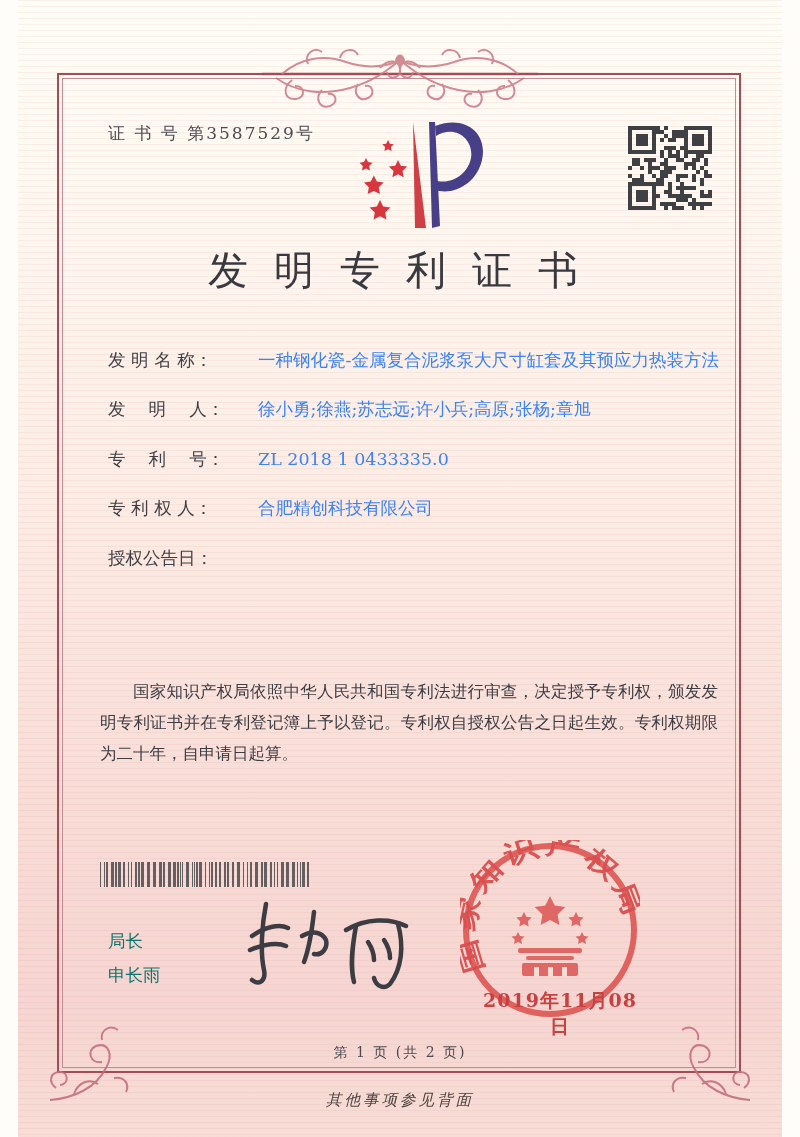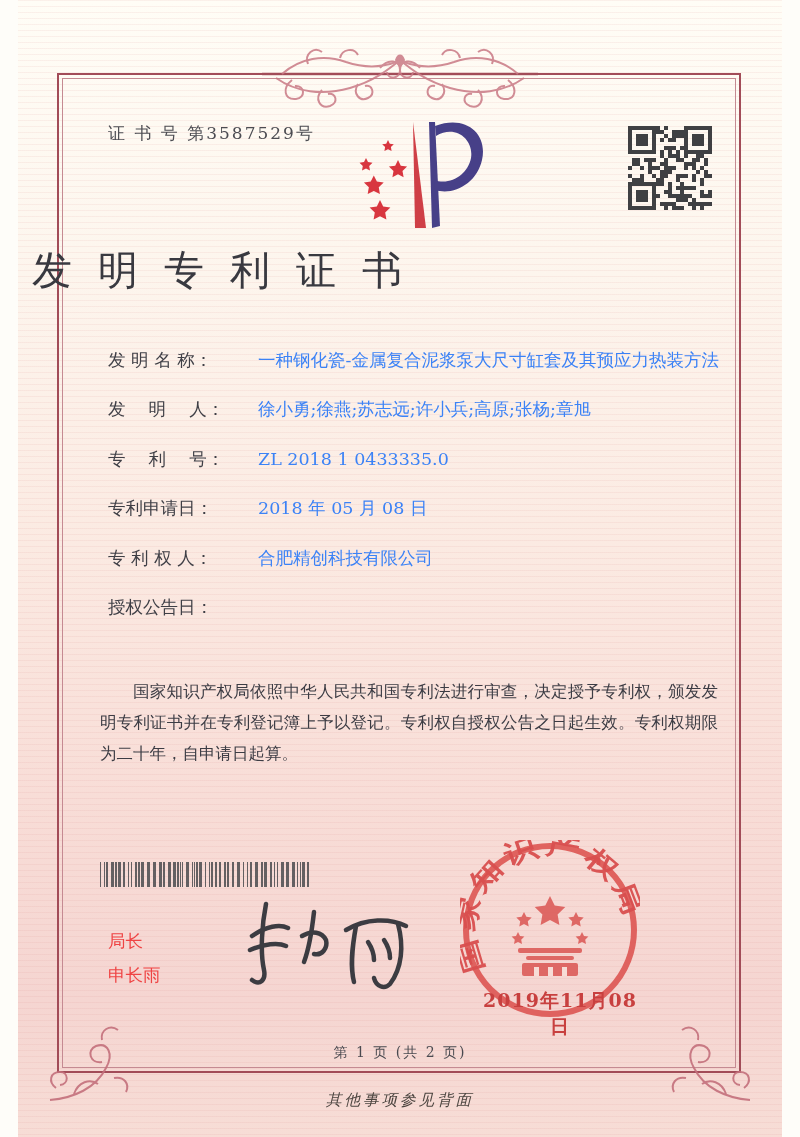--- a/index.html
+++ b/index.html
@@ -21,38 +21,38 @@
     border:2px solid #a24c58;
   }
   .frame-inner{
     position:absolute;left:3px;top:3px;right:3px;bottom:3px;
     border:1px solid #c58a92;
   }
   .cert-no{position:absolute;left:108px;top:122px;font-size:17px;letter-spacing:2px;color:#4c4c52;}
   .qr{position:absolute;left:628px;top:126px;width:84px;height:84px;}
   .logo{position:absolute;left:336px;top:116px;width:150px;height:120px;}
   .title{
-    position:absolute;left:0;top:243px;width:100%;
-    font-size:40px;color:#393940;letter-spacing:26px;padding-left:32px;box-sizing:border-box;
+    position:absolute;left:0;top:243px;width:100%;text-align:center;
+    font-size:40px;color:#393940;letter-spacing:26px;padding-left:12px;box-sizing:border-box;
     font-weight:500;
   }
   .fields{position:absolute;left:108px;top:348px;width:616px;font-size:17.5px;}
   .frow{display:flex;margin-bottom:24px;line-height:1.45;}
   .flabel{flex:0 0 150px;white-space:nowrap;color:#3f3f46;}
   .fvalue{flex:1;white-space:pre-line;color:#3b82f6;}
   .grant-row{display:flex;}
   .grant-row .pair{display:flex;}
   .grant-row .pair.second{margin-left:46px;}
   .paras{
     position:absolute;left:100px;top:676px;width:618px;
     font-size:16.5px;line-height:1.88;color:#3c3c44;text-align:justify;
   }
   .paras p{margin:0;text-indent:2em;}
   .barcode{position:absolute;left:100px;top:861px;width:212px;height:27px;}
-  .director{position:absolute;left:108px;top:924px;font-size:17.5px;color:#ef4444;line-height:1.95;}
+  .director{position:absolute;left:108px;top:924px;font-size:17.5px;color:#0f766e;line-height:1.95;}
   .signature{position:absolute;left:222px;top:890px;width:200px;height:105px;}
   .seal{position:absolute;left:460px;top:840px;width:180px;height:180px;}
   .seal-date{
     position:absolute;left:478px;top:988px;width:164px;text-align:center;
     font-size:19px;color:#c8403f;letter-spacing:1px;font-weight:bold;
   }
   .page-num{position:absolute;left:0;top:1044px;width:100%;text-align:center;font-size:14px;color:#4a4a50;letter-spacing:2px;}
   .footer-note{position:absolute;left:0;top:1090px;width:100%;text-align:center;font-size:15.5px;color:#4c4540;letter-spacing:3px;font-style:italic;}
   .flourish-top{position:absolute;left:262px;top:34px;width:276px;height:80px;}
   .flourish-bl{position:absolute;left:44px;top:1014px;width:92px;height:92px;}
@@ -363,24 +363,20 @@
   </div>
   <div class="frow">
     <span class="flabel">发　 明　 人：</span>
     <span class="fvalue">徐小勇;徐燕;苏志远;许小兵;高原;张杨;章旭</span>
   </div>
   <div class="frow">
     <span class="flabel">专　 利　 号：</span>
     <span class="fvalue">ZL 2018 1 0433335.0</span>
   </div>
   <div class="frow">
-    <span class="flabel">专利申请日：</span>
-    <span class="fvalue">2018 年 05 月 08 日</span>
-  </div>
-  <div class="frow">
     <span class="flabel">专 利 权 人：</span>
     <span class="fvalue">合肥精创科技有限公司</span>
   </div>
   <div class="frow grant-row">
     <span class="pair">
       <span class="flabel" style="flex-basis:auto">授权公告日：</span>
     </span>
   </div>
 </div>
 

